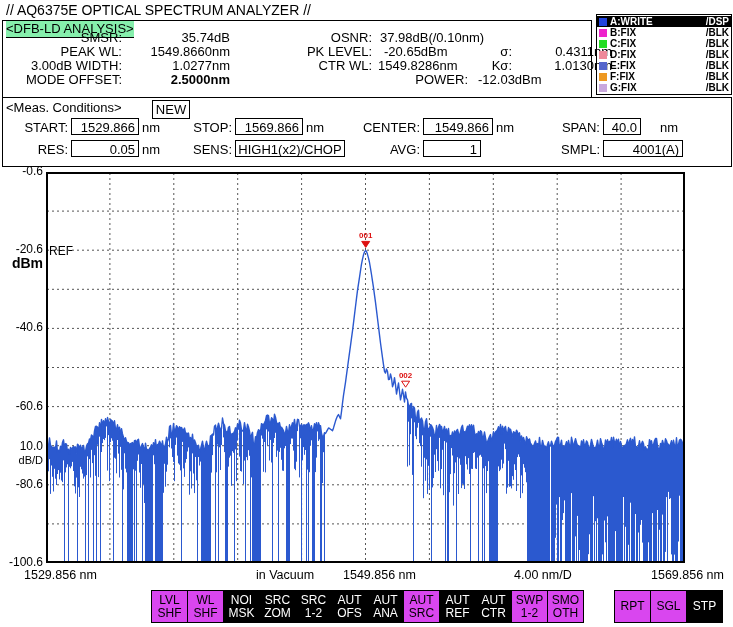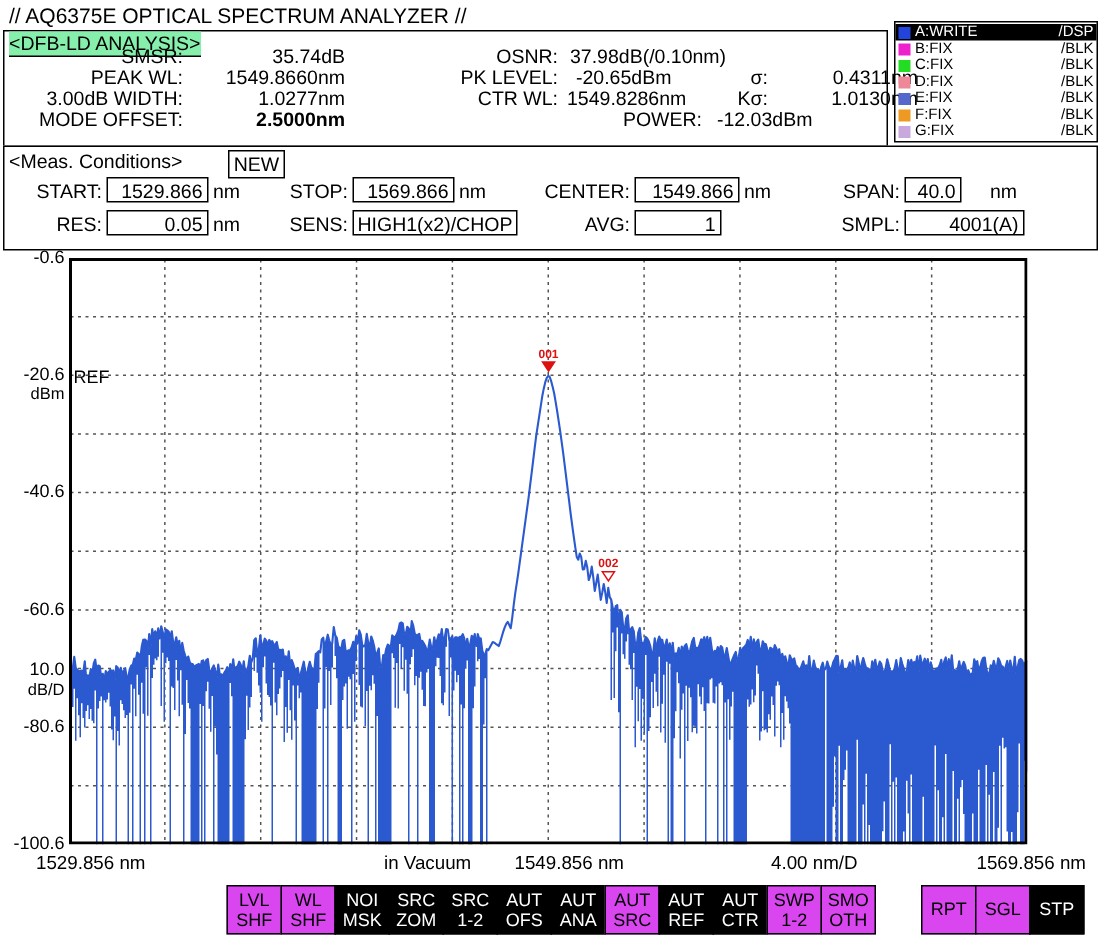--- a/index.html
+++ b/index.html
@@ -8,21 +8,21 @@
   .abs{position:absolute;white-space:nowrap;}
   .r{text-align:right;}
   .box{position:absolute;border:1px solid #000;background:#fff;}
   .vbox{position:absolute;border:1px solid #000;background:#fff;height:17px;
         line-height:17px;font-size:13px;text-align:right;padding-right:3px;box-sizing:border-box;}
   .vbox.c{text-align:center;padding-right:0;}
   .ulined{border-bottom:1px solid #000;padding-bottom:1px;}
   
   #legend{position:absolute;left:596px;top:14px;width:136px;height:81px;border:1px solid #000;
           font-size:10px;box-sizing:border-box;padding-top:1px;}
-  .lrow{display:flex;align-items:center;height:11px;padding:0 2px;}
+  .lrow{display:flex;align-items:center;height:11px;padding:0 2px;font-weight:bold;}
   .lrow .sq{width:8px;height:8px;margin-right:3px;flex:none;}
   .lrow .nm{flex:1;}
   .lrow.active{background:#000;color:#fff;}
   
   .btn{position:absolute;width:37px;height:33px;border:1px solid #000;background:#d946ef;color:#000;
        display:flex;flex-direction:column;align-items:center;justify-content:center;
        font-size:12px;line-height:13px;box-sizing:border-box;cursor:pointer;}
   .btn.dark{background:#000;color:#fff;}
   .btn.single{justify-content:center;}
   
@@ -123,21 +123,21 @@
   <span class="flabel" style="left:142px;top:143px;">nm</span>
   <span class="flabel r" style="left:164px;top:143px;width:68px;">SENS:</span>
   <div class="vbox c" style="left:235px;top:140px;width:110px;">HIGH1(x2)/CHOP</div>
   <span class="flabel r" style="left:352px;top:143px;width:68px;">AVG:</span>
   <div class="vbox" style="left:423px;top:140px;width:58px;">1</div>
   <span class="flabel r" style="left:540px;top:143px;width:60px;">SMPL:</span>
   <div class="vbox" style="left:603px;top:140px;width:80px;">4001(A)</div>
 
   <div class="ylab" style="top:165px;">-0.6</div>
   <div class="ylab" style="top:243px;">-20.6</div>
-  <div class="ylab" style="top:257px;font-size:11px;">dBm</div>
+  <div class="ylab" style="top:257px;font-size:14px;font-weight:bold;">dBm</div>
   <div class="ylab" style="top:321px;">-40.6</div>
   <div class="ylab" style="top:400px;">-60.6</div>
   <div class="ylab" style="top:440px;">10.0</div>
   <div class="ylab" style="top:454px;font-size:11px;">dB/D</div>
   <div class="ylab" style="top:478px;">-80.6</div>
   <div class="ylab" style="top:556px;">-100.6</div>
   <div class="abs" style="left:49px;top:244px;font-size:12px;background:#fff;padding:0 2px 0 0;">REF</div>
 
   <svg id="plot" style="position:absolute;left:46px;top:172px;" width="639" height="391">
       <line x1="63.9" y1="1" x2="63.9" y2="390" stroke="#555" stroke-width="1" stroke-dasharray="2 3"></line>

